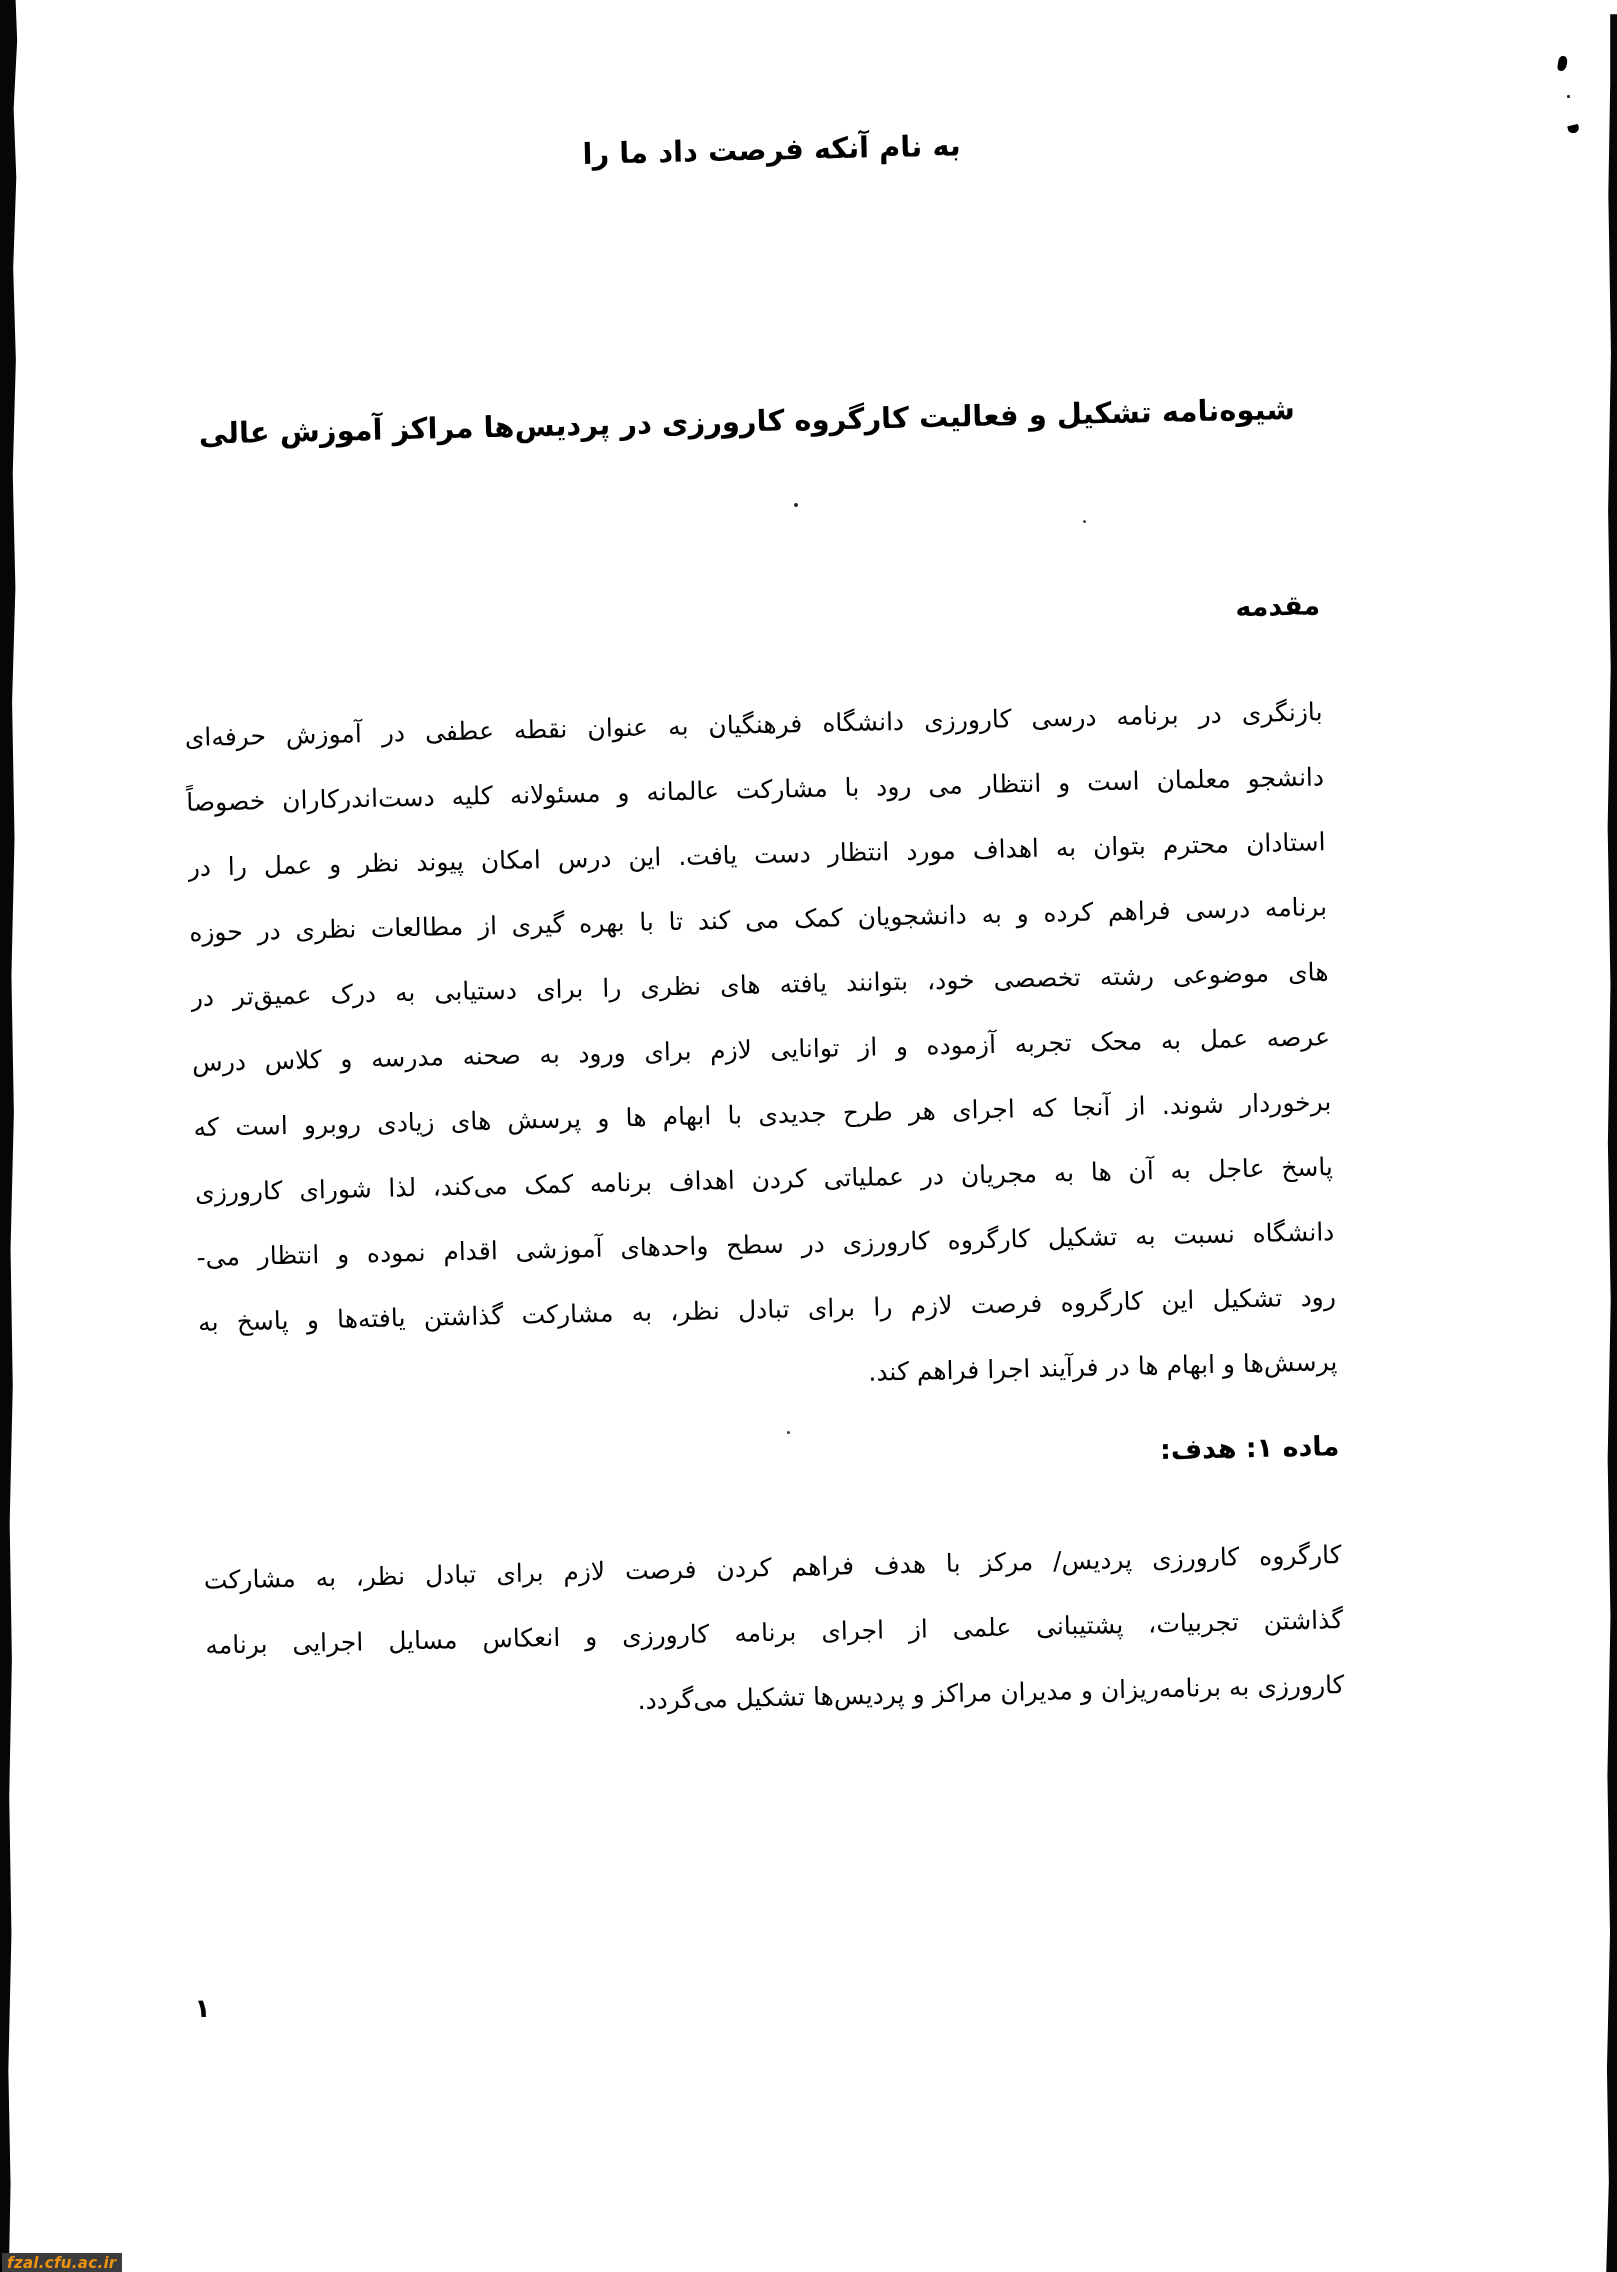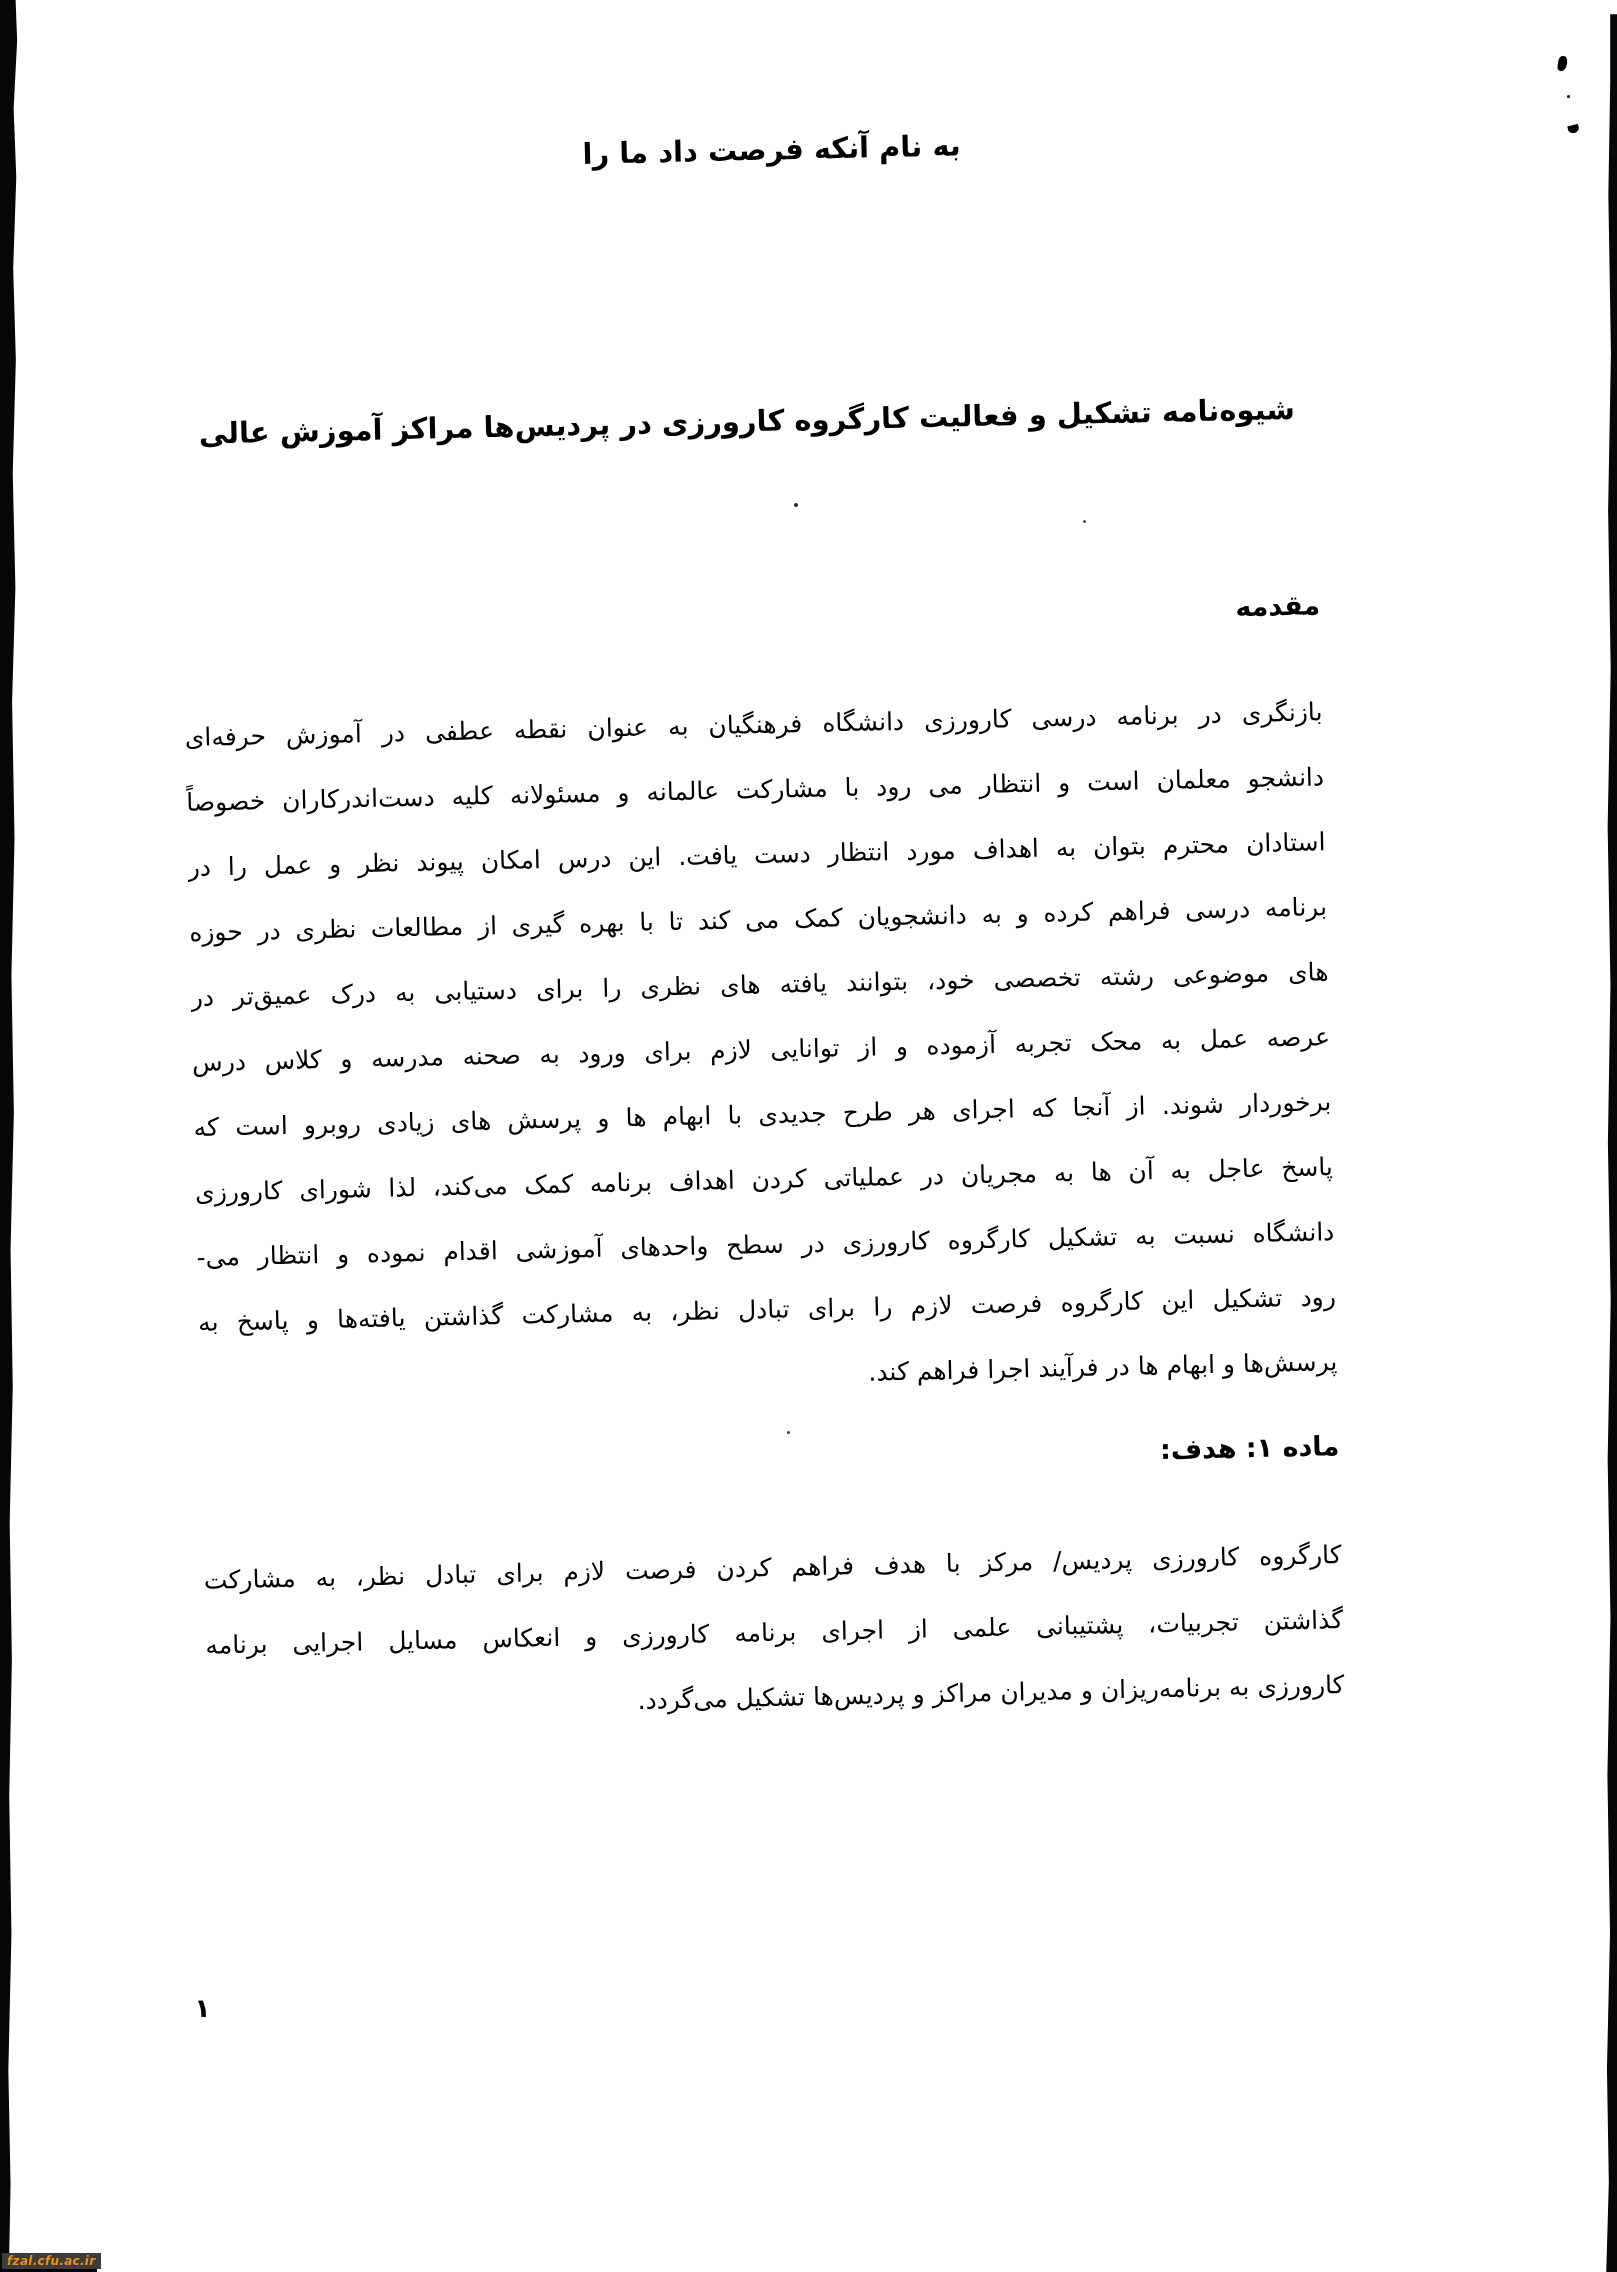--- a/index.html
+++ b/index.html
@@ -104,21 +104,21 @@
     width: 97px; height: 3.2px;
     background: #000;
   }
 
   .watermark {
     position: absolute;
     left: 1.9px; top: 2253px;
     padding: 0.6px 5.2px 1.9px 5.2px;
     background: #3c3c3c;
     color: #ee9211;
-    font-size: 12px;
+    font-size: 15px;
     font-weight: bold;
     font-style: italic;
     letter-spacing: 0.3px;
     z-index: 6;
     direction: ltr;
   }
 
   
   .speck { position: absolute; background: #000; border-radius: 50%; }
   .speck-title-1 { left: 794px; top: 503px; width: 3.9px; height: 3.9px; background:#222; }

